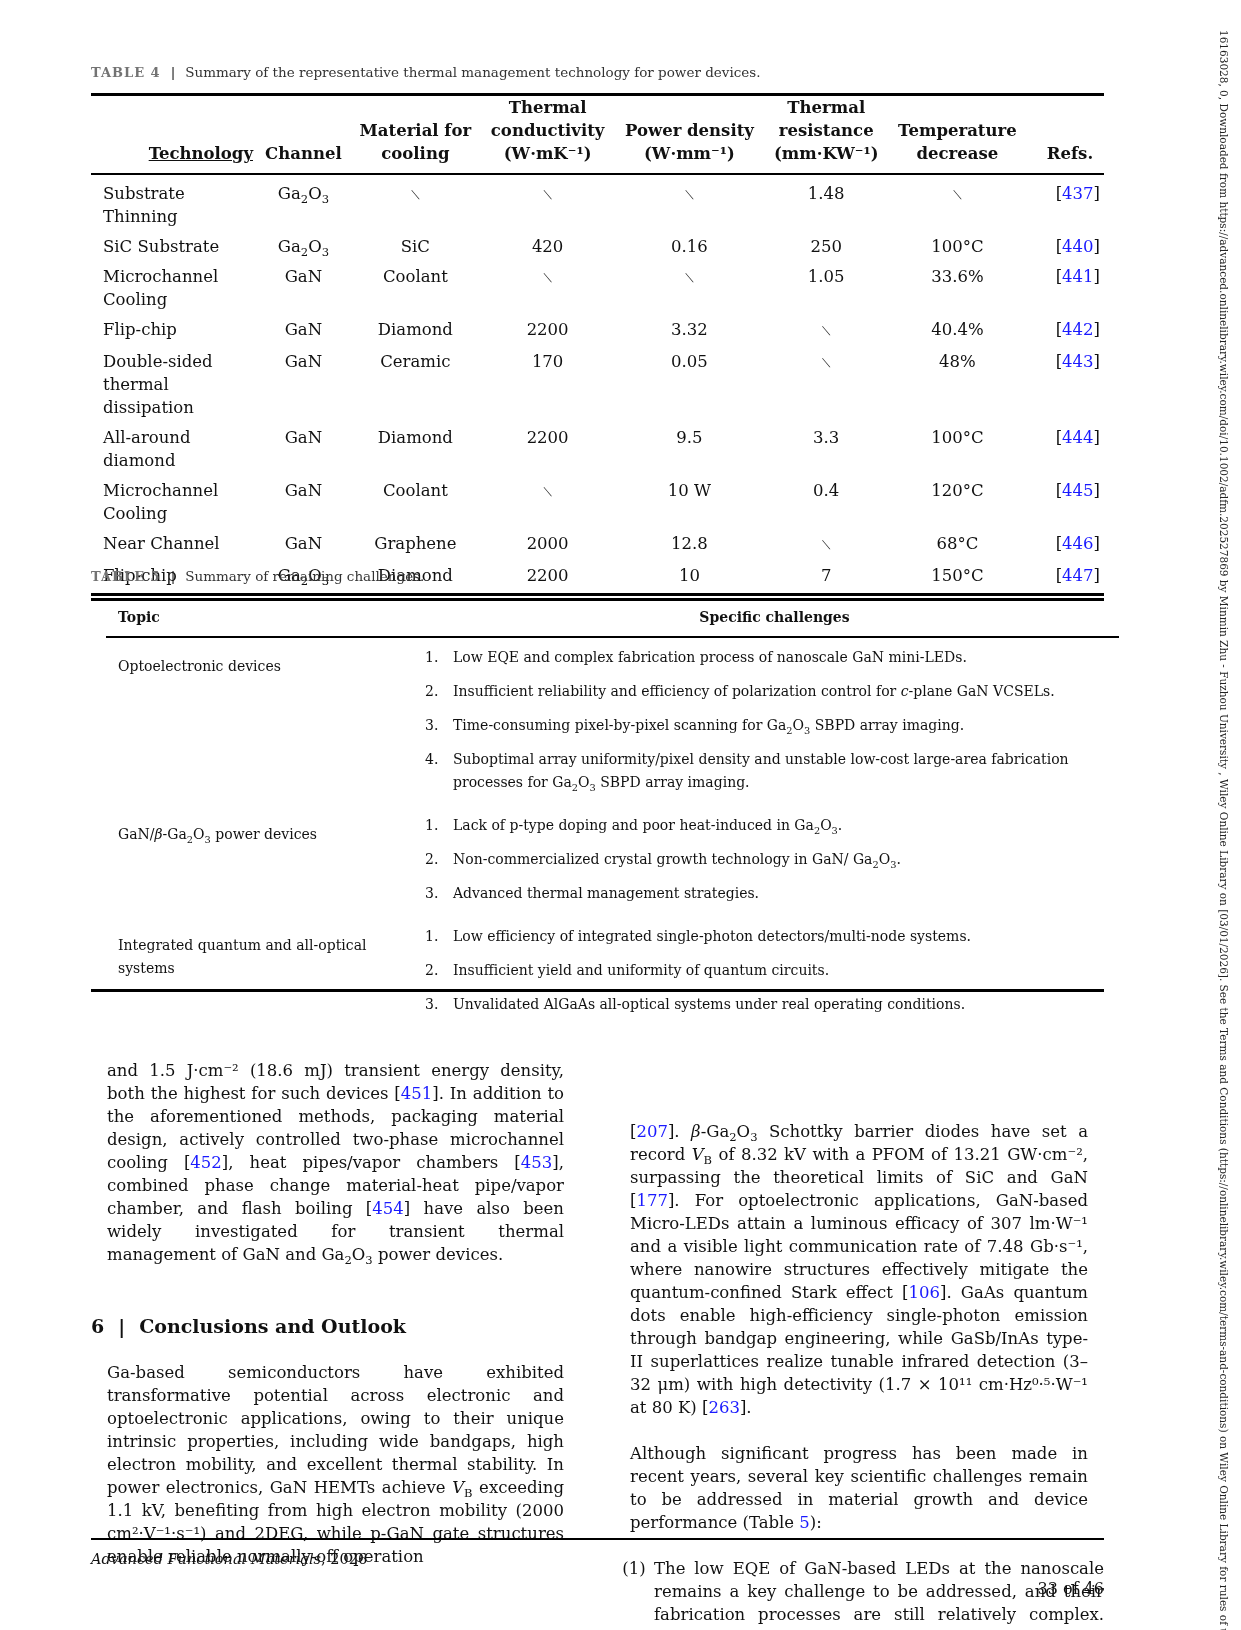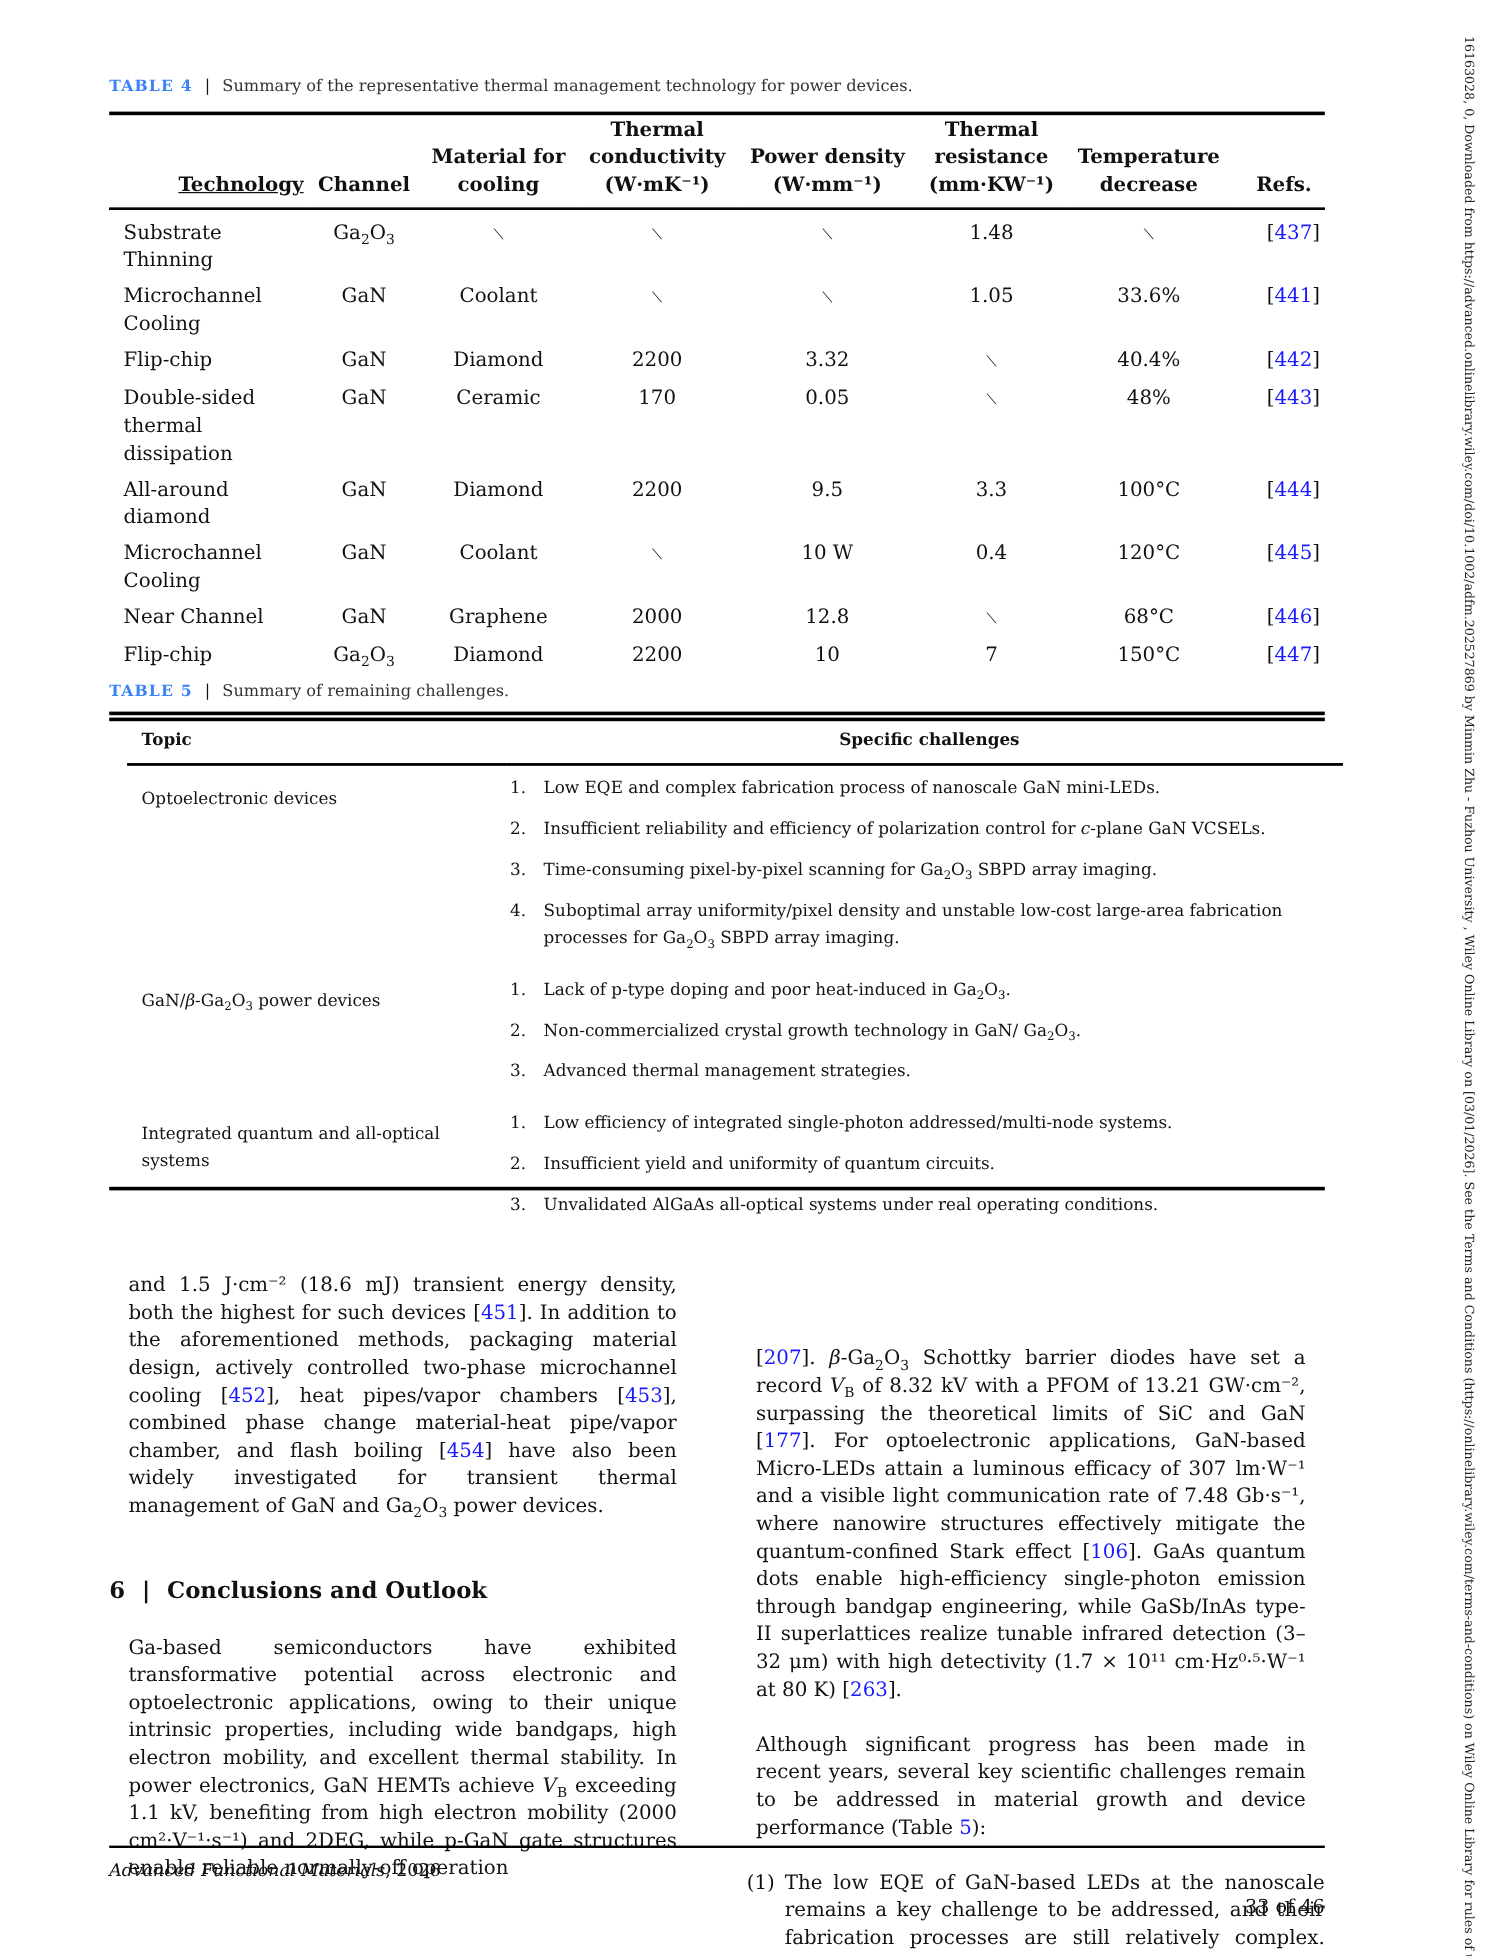--- a/index.html
+++ b/index.html
@@ -3,21 +3,21 @@
 <meta charset="utf-8">
 <style>
   html, body { margin: 0; padding: 0; background: #ffffff; }
   body { width: 1241px; height: 1630px; position: relative; overflow: hidden;
          font-family: "DejaVu Serif", "Liberation Serif", serif; color: #111; }
   a.ref { color: #1a1aff; text-decoration: none; }
   sub, sup { font-size: 70%; line-height: 0; }
 
   
   .caption { position: absolute; left: 91px; font-size: 13.5px; color: #333; }
-  .caption .lbl { font-weight: bold; letter-spacing: 1px; color: #3b82f6; font-size: 13px; }
+  .caption .lbl { font-weight: bold; letter-spacing: 1px; color: #737373; font-size: 13px; }
   .caption .bar { margin: 0 10px; color: #111; }
 
   .thick { position: absolute; left: 91px; width: 1013px; height: 2.5px; background: #000; }
 
   
   #t4 { position: absolute; left: 91px; top: 96px; width: 1013px; border-collapse: collapse; font-size: 16.5px; }
   #t4 th { font-weight: bold; vertical-align: bottom; padding: 0 4px 8px 4px; line-height: 23px; text-align: center; }
   #t4 th.left { text-align: right; padding-left: 12px; text-decoration: underline; }
   #t4 thead tr { border-bottom: 2.5px solid #000; }
   #t4 td { vertical-align: top; text-align: center; padding: 4px 4px 3px 4px; line-height: 23px; }
@@ -85,20 +85,30 @@
         <td class="left" style="width: 150px;">Substrate Thinning</td>
         <td>Ga<sub>2</sub>O<sub>3</sub></td>
         <td><span style="display:inline-block;font-size:12px;">⟍</span></td>
         <td><span style="display:inline-block;font-size:12px;">⟍</span></td>
         <td><span style="display:inline-block;font-size:12px;">⟍</span></td>
         <td>1.48</td>
         <td><span style="display:inline-block;font-size:12px;">⟍</span></td>
         <td class="refs">[<a class="ref">437</a>]</td>
       </tr>
       <tr>
+        <td class="left" style="width: 150px;">SiC Substrate</td>
+        <td>Ga<sub>2</sub>O<sub>3</sub></td>
+        <td>SiC</td>
+        <td>420</td>
+        <td>0.16</td>
+        <td>250</td>
+        <td>100°C</td>
+        <td class="refs">[<a class="ref">440</a>]</td>
+      </tr>
+      <tr>
         <td class="left" style="width: 150px;">Microchannel Cooling</td>
         <td>GaN</td>
         <td>Coolant</td>
         <td><span style="display:inline-block;font-size:12px;">⟍</span></td>
         <td><span style="display:inline-block;font-size:12px;">⟍</span></td>
         <td>1.05</td>
         <td>33.6%</td>
         <td class="refs">[<a class="ref">441</a>]</td>
       </tr>
       <tr>
@@ -219,21 +229,21 @@
             </li>
           </ul>
         </td>
       </tr>
       <tr>
         <td class="topic">Integrated quantum and all-optical systems</td>
         <td>
           <ul class="chl">
             <li>
               <span class="num">1.</span>
-              <span class="txt">Low efficiency of integrated single-photon addressed/multi-node systems.</span>
+              <span class="txt">Low efficiency of integrated single-photon detectors/multi-node systems.</span>
             </li>
             <li>
               <span class="num">2.</span>
               <span class="txt">Insufficient yield and uniformity of quantum circuits.</span>
             </li>
             <li>
               <span class="num">3.</span>
               <span class="txt">Unvalidated AlGaAs all-optical systems under real operating conditions.</span>
             </li>
           </ul>

